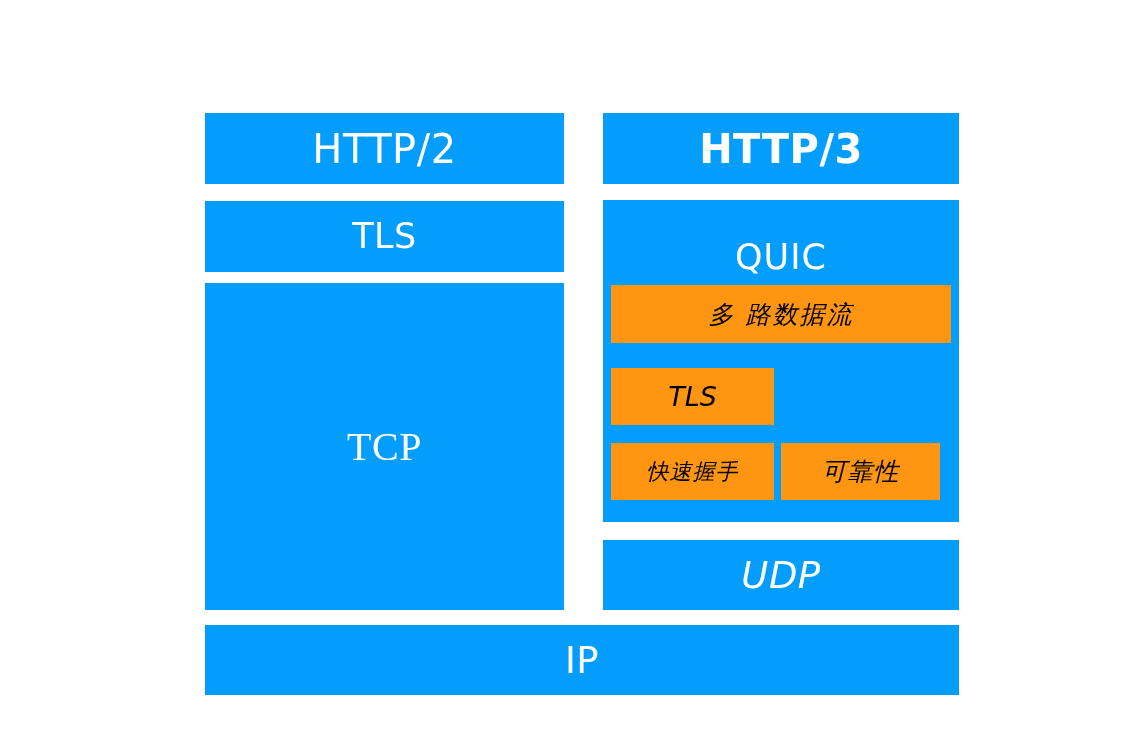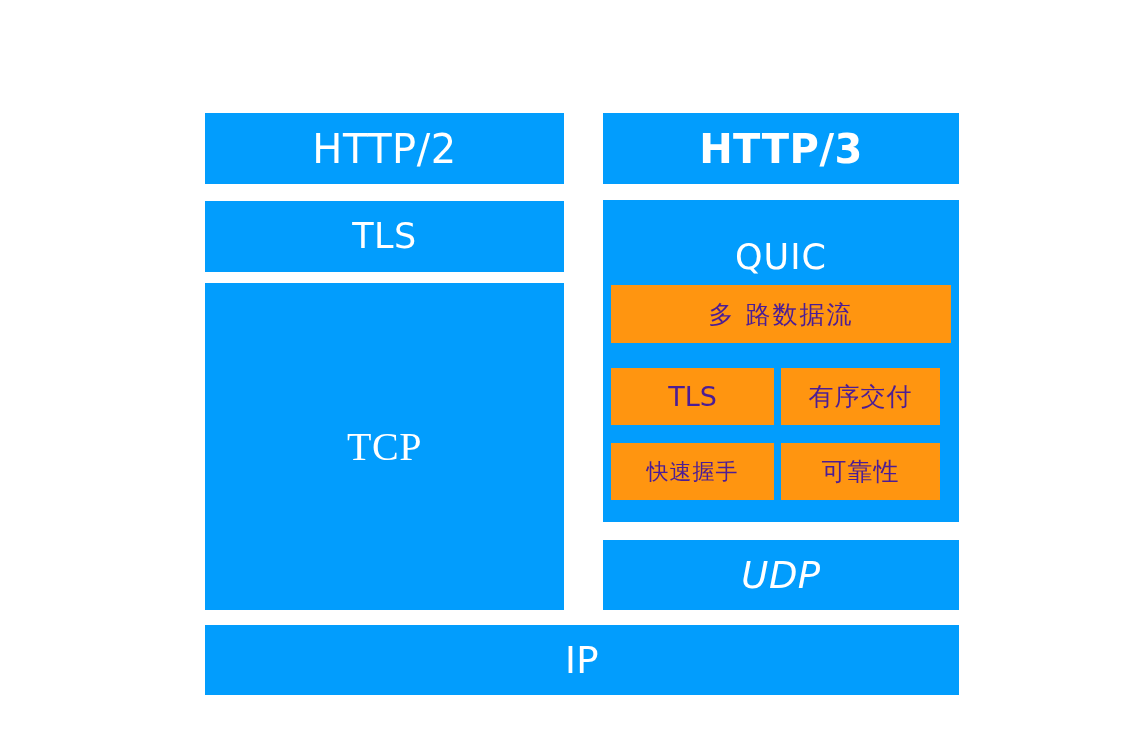--- a/index.html
+++ b/index.html
@@ -103,23 +103,24 @@
   }
 
   
   .chip {
     position: absolute;
     box-sizing: border-box;
     display: flex;
     align-items: center;
     justify-content: center;
     background: #ff9510;
-    color: #4c1d95;
+    color: #000000;
     line-height: 1;
     white-space: nowrap;
+    font-style: italic;
   }
   .chip-wide {
     left: 8px;
     top: 85px;
     width: 340px;
     height: 58px;
     font-size: 25px;
     letter-spacing: 2px;
   }
   .chip-r2-left {
@@ -188,21 +189,20 @@
 
   <div class="box blue col-right-http3">HTTP/3</div>
 
   <div class="quic-block">
     <div class="quic-title">QUIC</div>
 
     <div class="chip chip-wide">多 路数据流</div>
 
     <div class="chip chip-r2-left">TLS</div>
 
-    <div class="chip chip-r2-right">有序交付</div>
 
     <div class="chip chip-r3-left">快速握手</div>
 
     <div class="chip chip-r3-right">可靠性</div>
   </div>
 
   <div class="box blue col-right-udp">UDP</div>
 
   <div class="box blue layer-ip">IP</div>
 

